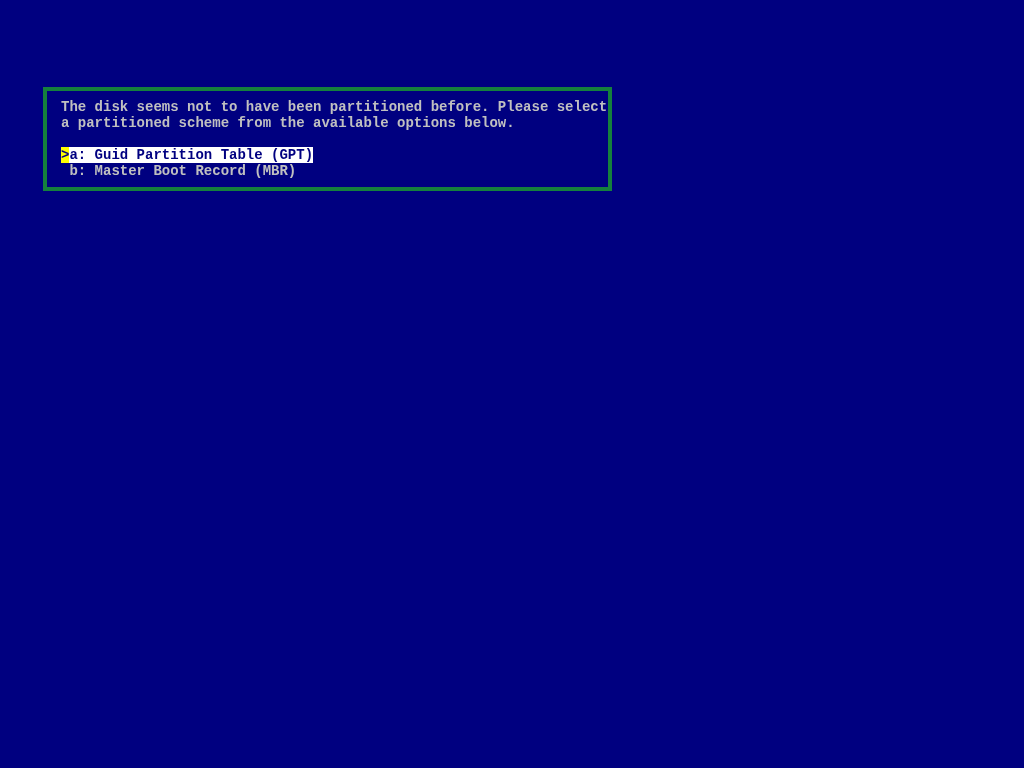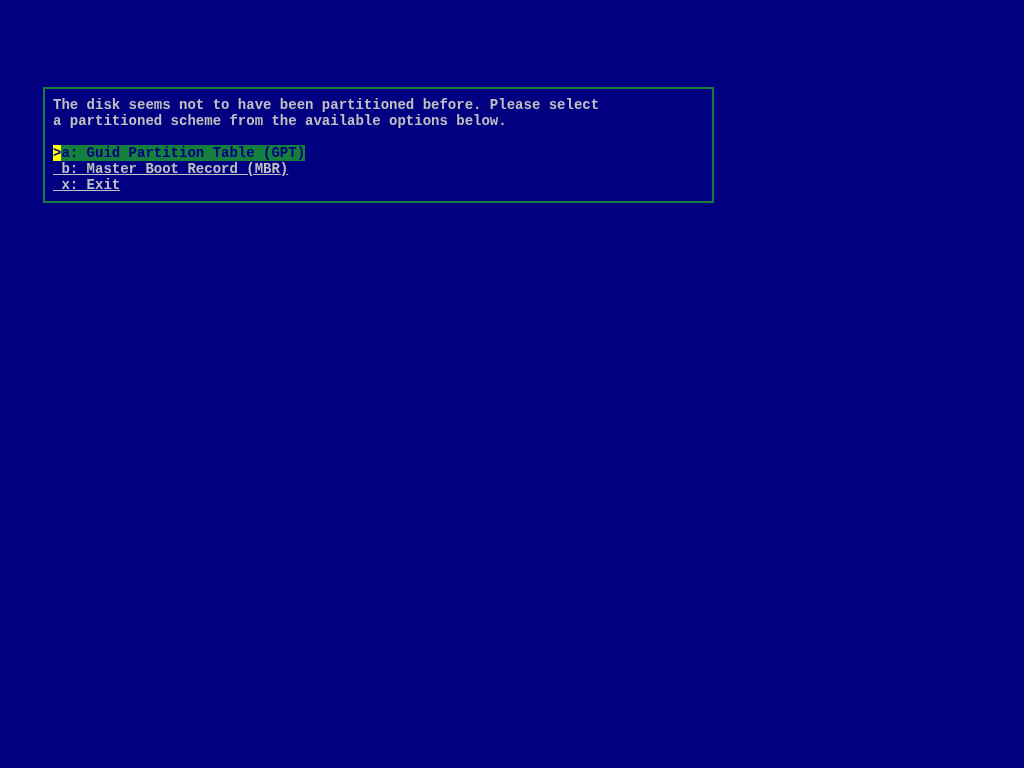--- a/index.html
+++ b/index.html
@@ -15,55 +15,53 @@
       font-size: 14px;
       font-weight: bold;
       color: #c0c0c0;
       overflow: hidden;
       position: relative;
     }
     .dialog-box {
       position: absolute;
       top: 87px;
       left: 43px;
-      width: 671px;
-      border: 2px solid #15803d;
-      padding: 8px 10px 8px 8px;
+      width: 569px;
+      border: 4px solid #15803d;
+      padding: 8px 10px 8px 14px;
     }
     .prompt-text {
       line-height: 16px;
       white-space: pre;
     }
     .menu {
       margin-top: 16px;
     }
     .menu-item {
       line-height: 16px;
       white-space: pre;
     }
     .menu-item.selected {
       display: inline-block;
     }
     .menu-item.selected .marker {
       background-color: #ffff00;
       color: #000080;
     }
     .menu-item.selected .label {
-      background-color: #15803d;
+      background-color: #ffffff;
       color: #000080;
     }
     .unselected-row {
       white-space: pre;
-      text-decoration: underline;
     }
   </style>
 </head>
 <body>
 
 <div class="dialog-box">
   <div class="prompt-text">The disk seems not to have been partitioned before. Please select</div>
   <div class="prompt-text">a partitioned scheme from the available options below.</div>
   <div class="menu">
     <div><span class="menu-item selected"><span class="marker">&gt;</span><span class="label">a: Guid Partition Table (GPT)</span></span></div>
     <div class="menu-item unselected-row"> b: Master Boot Record (MBR)</div>
-    <div class="menu-item unselected-row"> x: Exit</div>
   </div>
 </div>
 
 </body></html>

